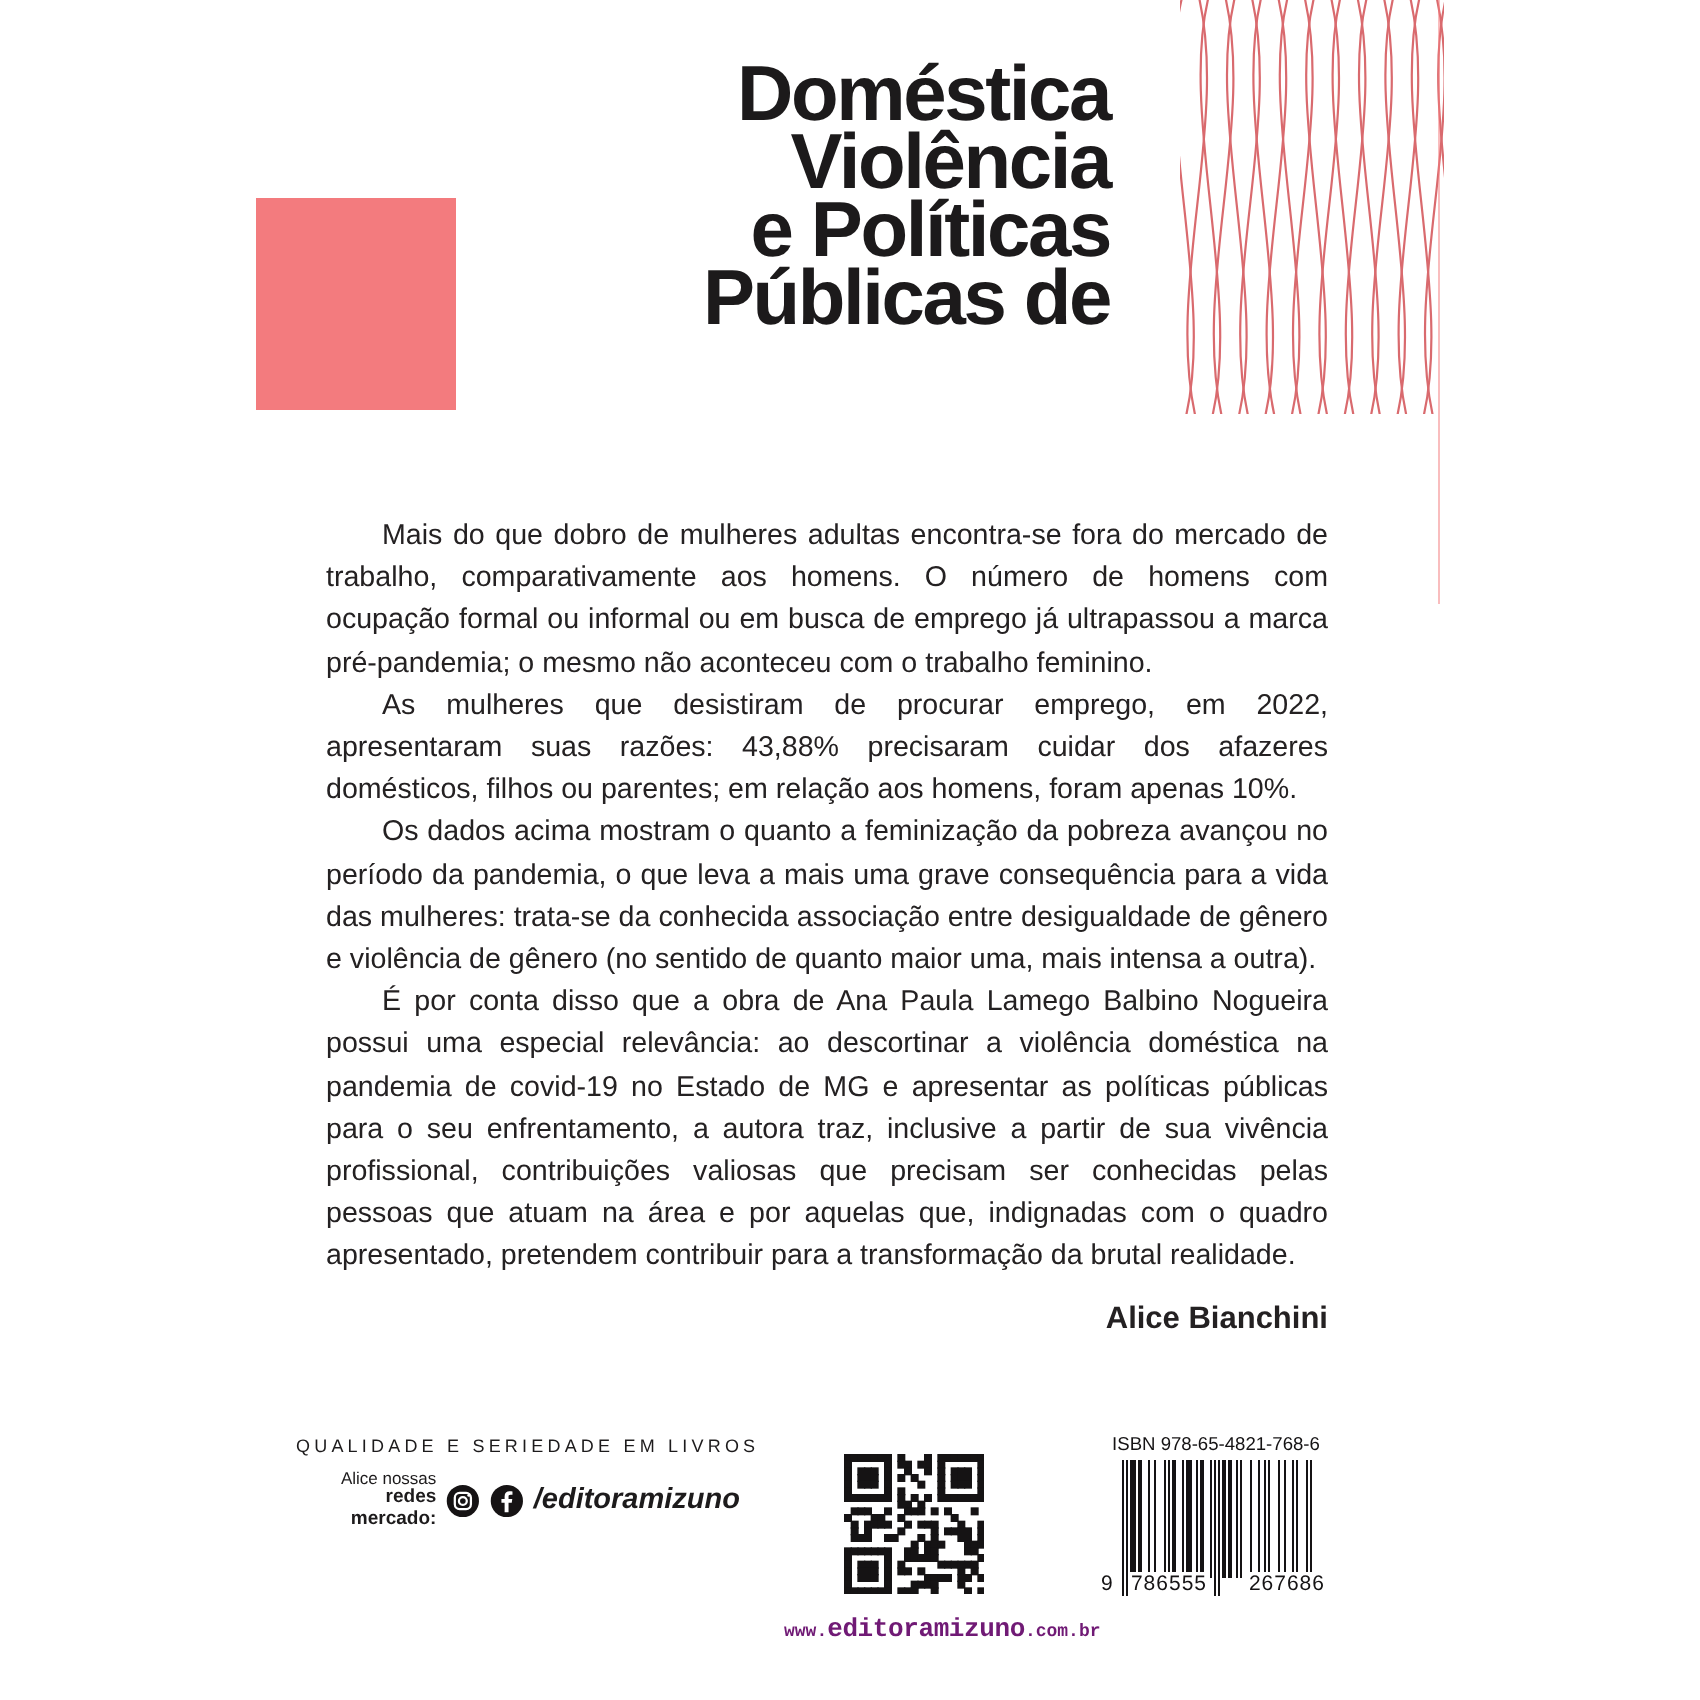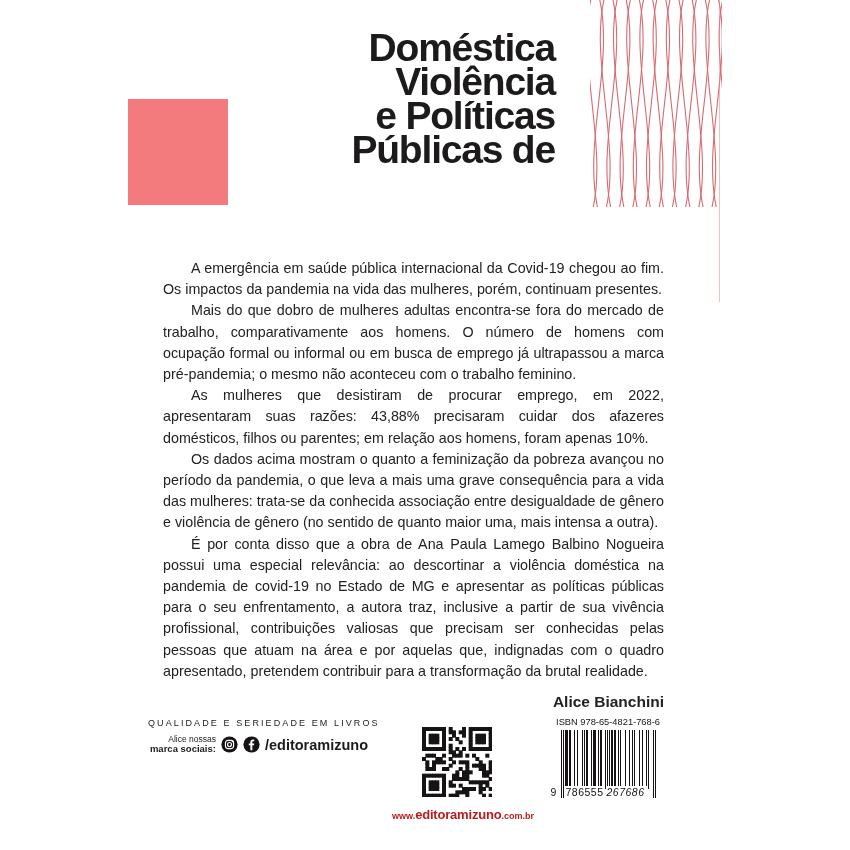--- a/index.html
+++ b/index.html
@@ -22,37 +22,37 @@
   .logo-block{position:absolute;left:148px;top:714px;width:222px;text-align:center;color:#1D1B1C;}
   .logo-row{display:flex;justify-content:center;align-items:flex-end;gap:5px;}
   .logo-word{font-size:19px;font-weight:bold;letter-spacing:.5px;line-height:1;padding-bottom:1px;}
   .torch{width:38px;height:50px;display:block;}
   .tagline{margin-top:4px;font-size:9px;letter-spacing:2.1px;white-space:nowrap;}
   .social-row{margin-top:7px;display:flex;justify-content:center;align-items:center;gap:5px;}
   .social-prefix{text-align:right;line-height:1.1;}
   .social-prefix .l1{font-size:8.5px;display:block;}
   .social-prefix .l2{font-size:9.5px;font-weight:bold;display:block;}
   .social-icon{width:17px;height:17px;display:block;}
-  .handle{font-size:14.5px;font-weight:bold;}
+  .handle{font-size:14.5px;font-weight:bold;font-style:italic;}
 
   .qr-block{position:absolute;left:392px;top:727px;width:130px;text-align:center;}
   .qr{width:70px;height:70px;margin:0 auto;display:block;}
-  .website{margin-top:8px;font-weight:bold;color:#b91c1c;white-space:nowrap;}
+  .website{margin-top:8px;font-weight:bold;color:#701a75;white-space:nowrap;font-family:Liberation Mono, monospace;}
   .website .small{font-size:9px;}
   .website .domain{font-size:13px;letter-spacing:-.2px;}
 
   .barcode-block{position:absolute;left:552px;top:717px;width:112px;text-align:center;color:#151314;}
   .isbn-label{font-size:9.3px;white-space:nowrap;}
   .bars{position:relative;width:95px;height:70px;margin:3px auto 0;display:flex;align-items:flex-start;}
   .bars .m{width:1px;flex:none;}
   .bars .on{background:#151314;}
   .bar-digit{position:absolute;top:56px;font-size:10.5px;background:#fff;line-height:13px;}
   .d0{left:-10px;}
   .d1{left:4px;width:40px;text-align:center;letter-spacing:.5px;}
-  .d2{left:46px;width:40px;text-align:left;letter-spacing:.5px;font-style:italic;}
+  .d2{left:62px;width:40px;text-align:right;letter-spacing:.5px;}
 </style>
 </head>
 <body>
 
 <div class="page">
 
   <div class="accent-square" style="background: rgb(243, 123, 126);"></div>
 
   <svg class="waves" id="waves" viewBox="0 0 132 207" preserveAspectRatio="none">
       <path d="M 2 -5 C -15 55, 19 150, 2 212" fill="none" stroke="#D96A6E" stroke-width="1.1"></path>
@@ -81,34 +81,33 @@
   <div class="edge-line" style="background: rgb(243, 123, 126);"></div>
 
   <h1 class="title">
     <span>Doméstica</span>
     <span>Violência</span>
     <span>e Políticas</span>
     <span>Públicas de</span>
   </h1>
 
   <main class="synopsis">
-    <p>A emergência em saúde pública internacional da Covid-19 chegou ao fim. Os impactos da pandemia na vida das mulheres, porém, continuam presentes.</p>
     <p>Mais do que dobro de mulheres adultas encontra-se fora do mercado de trabalho, comparativamente aos homens. O número de homens com ocupação formal ou informal ou em busca de emprego já ultrapassou a marca pré-pandemia; o mesmo não aconteceu com o trabalho feminino.</p>
     <p>As mulheres que desistiram de procurar emprego, em 2022, apresentaram suas razões: 43,88% precisaram cuidar dos afazeres domésticos, filhos ou parentes; em relação aos homens, foram apenas 10%.</p>
     <p>Os dados acima mostram o quanto a feminização da pobreza avançou no período da pandemia, o que leva a mais uma grave consequência para a vida das mulheres: trata-se da conhecida associação entre desigualdade de gênero e violência de gênero (no sentido de quanto maior uma, mais intensa a outra).</p>
     <p>É por conta disso que a obra de Ana Paula Lamego Balbino Nogueira possui uma especial relevância: ao descortinar a violência doméstica na pandemia de covid-19 no Estado de MG e apresentar as políticas públicas para o seu enfrentamento, a autora traz, inclusive a partir de sua vivência profissional, contribuições valiosas que precisam ser conhecidas pelas pessoas que atuam na área e por aquelas que, indignadas com o quadro apresentado, pretendem contribuir para a transformação da brutal realidade.</p>
     <div class="signature">Alice Bianchini</div>
   </main>
 
   <div class="logo-block">
     <div class="tagline">QUALIDADE E SERIEDADE EM LIVROS</div>
     <div class="social-row">
       <span class="social-prefix">
         <span class="l1">Alice nossas</span>
-        <span class="l2">marca sociais:</span>
+        <span class="l2">redes mercado:</span>
       </span>
       <svg class="social-icon" viewBox="0 0 18 18">
         <circle cx="9" cy="9" r="8.6" fill="#161314"></circle>
         <rect x="4.7" y="4.7" width="8.6" height="8.6" rx="2.6" fill="none" stroke="#fff" stroke-width="1.2"></rect>
         <circle cx="9" cy="9" r="2.1" fill="none" stroke="#fff" stroke-width="1.2"></circle>
         <circle cx="12.2" cy="5.9" r=".8" fill="#fff"></circle>
       </svg>
       <svg class="social-icon" viewBox="0 0 18 18">
         <circle cx="9" cy="9" r="8.6" fill="#161314"></circle>
         <path fill="#fff" d="M9.9 15 L9.9 9.9 L11.6 9.9 L11.9 7.9 L9.9 7.9 L9.9 6.6 C9.9 6 10.1 5.6 11 5.6 L12 5.6 L12 3.9 C11.6 3.85 11.1 3.8 10.5 3.8 C8.9 3.8 7.8 4.75 7.8 6.4 L7.8 7.9 L6.1 7.9 L6.1 9.9 L7.8 9.9 L7.8 15 Z"></path>

